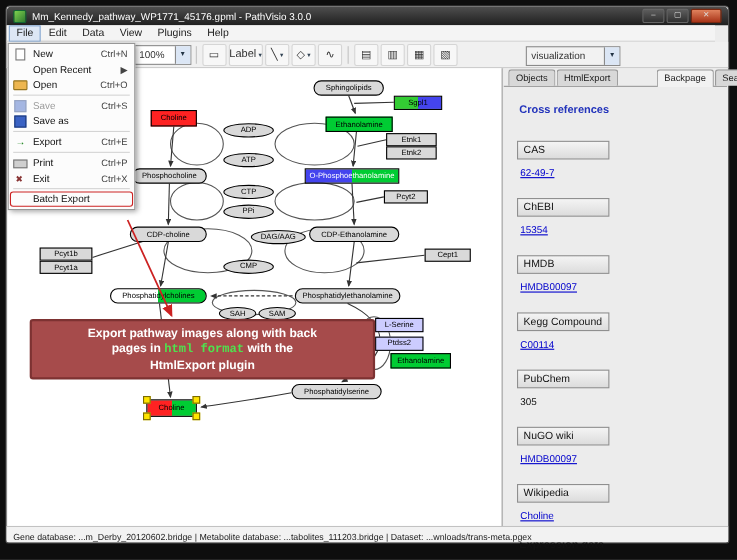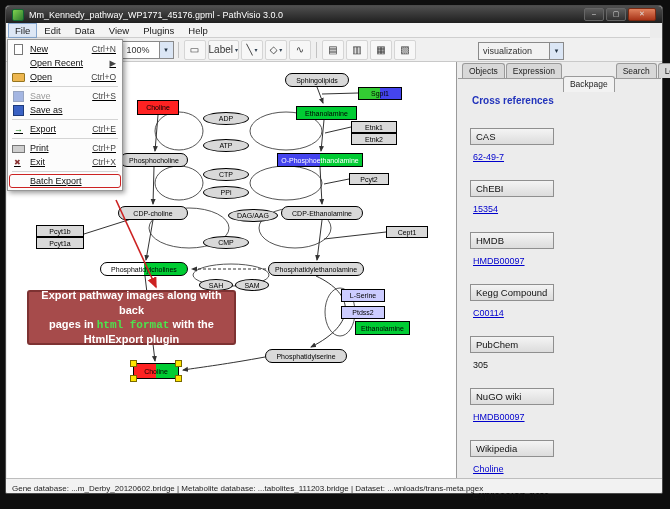--- a/index.html
+++ b/index.html
@@ -53,54 +53,54 @@
   .pnode.round{border-radius:7px;}
   .pnode.ellipse{border-radius:50%;}
   .handle{position:absolute;width:5px;height:5px;background:#ffe400;border:1px solid #7a6a00;z-index:4;}
   .handle.tl{left:-4px;top:-4px}.handle.tr{right:-4px;top:-4px}
   .handle.bl{left:-4px;bottom:-4px}.handle.br{right:-4px;bottom:-4px}
   .sidebar{position:absolute;left:452px;top:56px;right:1px;bottom:15px;background:#ececec;}
   .tabs{display:flex;align-items:center;height:16px;padding-left:4px;border-bottom:1px solid #9a9a9a;
         font-size:8.5px;color:#222;}
   .tab{padding:2px 6px;background:#d8d8d8;border:1px solid #9a9a9a;border-bottom:none;
        border-radius:3px 3px 0 0;margin-right:1px;}
-  .tab.active{background:#f2f2f2;position:relative;top:14px;padding-bottom:3px;}
+  .tab.active{background:#f2f2f2;position:relative;top:1px;padding-bottom:3px;margin-left:34px;}
   .side-content{padding:8px 12px;}
   .xref-heading{color:#2233bb;font-weight:bold;font-size:10px;margin:8px 0 20px 2px;}
   .ref-block{margin-bottom:16px;}
   .ref-source{display:inline-block;min-width:84px;box-sizing:border-box;background:#e6e6e6;
               border:1px solid #8f8f8f;padding:2px 5px;font-size:9.5px;color:#111;background:
               linear-gradient(#f4f4f4,#dcdcdc);}
   .ref-id{display:block;margin:7px 0 0 3px;font-size:9px;color:#0000cc;text-decoration:underline;}
   .ref-id.plain{color:#111;text-decoration:none;}
   .expr-heading{font-weight:bold;font-size:10px;color:#111;margin:4px 0 0 2px;}
   
   .statusbar{position:absolute;left:0;bottom:0;right:0;height:15px;background:#f2f2f2;
              border-top:1px solid #bdbdbd;font-size:8px;color:#222;display:flex;align-items:flex-end;
              padding:0 6px;box-sizing:border-box;border-radius:0 0 2px 2px;white-space:nowrap;overflow:hidden;}
   
   .menu{position:absolute;left:1px;top:33px;width:116px;background:#fcfcfc;border:1px solid #979797;
-        box-shadow:2px 2px 5px rgba(0,0,0,.4);z-index:40;padding:2px 1px;box-sizing:border-box;text-decoration:underline;}
+        box-shadow:2px 2px 5px rgba(0,0,0,.4);z-index:40;padding:2px 1px;box-sizing:border-box;}
   .fm-item{display:flex;align-items:center;height:14px;font-size:9px;color:#111;padding:0 5px 0 3px;}
   .fm-item.disabled{color:#9b9b9b;}
   .fm-item.hl{outline:1.5px solid #cc2222;outline-offset:-1px;border-radius:3px;}
   .fm-label{flex:1;}
   .fm-sc{font-size:8.5px;color:#444;margin-left:6px;}
   .fm-sep{height:1px;background:#d4d4d4;margin:2px 3px;}
   .fm-icon{width:14px;height:11px;margin-right:4px;display:flex;align-items:center;flex:0 0 auto;}
   .ic-new::before{content:"";display:block;width:7px;height:9px;background:#fff;border:1px solid #777;margin-left:2px;}
   .ic-open::before{content:"";display:block;width:11px;height:7px;background:#edb64f;border:1px solid #96751f;border-radius:1px;}
   .ic-save::before,.ic-saveas::before{content:"";display:block;width:9px;height:9px;background:#3a62c4;border:1px solid #1d3a7a;margin-left:1px;}
   .disabled .fm-icon{opacity:.45;}
   .ic-import::before{content:"\2190";color:#0a7a0a;font-size:9px;margin-left:2px;}
   .ic-export::before{content:"\2192";color:#0a7a0a;font-size:9px;margin-left:2px;}
   .ic-print::before{content:"";display:block;width:11px;height:6px;background:#cfcfcf;border:1px solid #777;margin-top:2px;}
   .ic-exit::before{content:"\2716";color:#883333;font-size:8px;margin-left:2px;}
   
-  .callout{position:absolute;left:21px;top:284px;width:209px;height:55px;z-index:20;
+  .callout{position:absolute;left:21px;top:284px;width:314px;height:55px;z-index:20;
            background:#a64b4b;border:2px solid #7d3232;border-radius:3px;color:#fff;font-weight:bold;
            font-size:11px;display:flex;flex-direction:column;align-items:center;justify-content:center;
            line-height:1.3;box-sizing:border-box;text-align:center;}
   .hl-green{color:#4ee24e;font-family:Liberation Mono, monospace;}
   .overlay{position:absolute;left:0;top:0;z-index:41;pointer-events:none;}
 </style>
 </head>
 <body>
 
 <div class="window">
@@ -303,21 +303,21 @@
           <i class="handle tr"></i>
           <i class="handle bl"></i>
           <i class="handle br"></i>
         </div>
       </div>
   </div>
 
   <div class="sidebar">
     <div class="tabs" id="sidebar-tabs">
         <div class="tab">Objects</div>
-        <div class="tab">Expression</div>
+        <div class="tab">HtmlExport</div>
         <div class="tab active">Backpage</div>
         <div class="tab">Search</div>
         <div class="tab">Legend</div>
       </div>
     <div class="side-content">
       <div class="xref-heading">Cross references</div>
       <div id="ref-list">
           <div class="ref-block"><span class="ref-source">CAS</span><span class="ref-id">62-49-7</span></div>
           <div class="ref-block"><span class="ref-source">ChEBI</span><span class="ref-id">15354</span></div>
           <div class="ref-block"><span class="ref-source">HMDB</span><span class="ref-id">HMDB00097</span></div>

